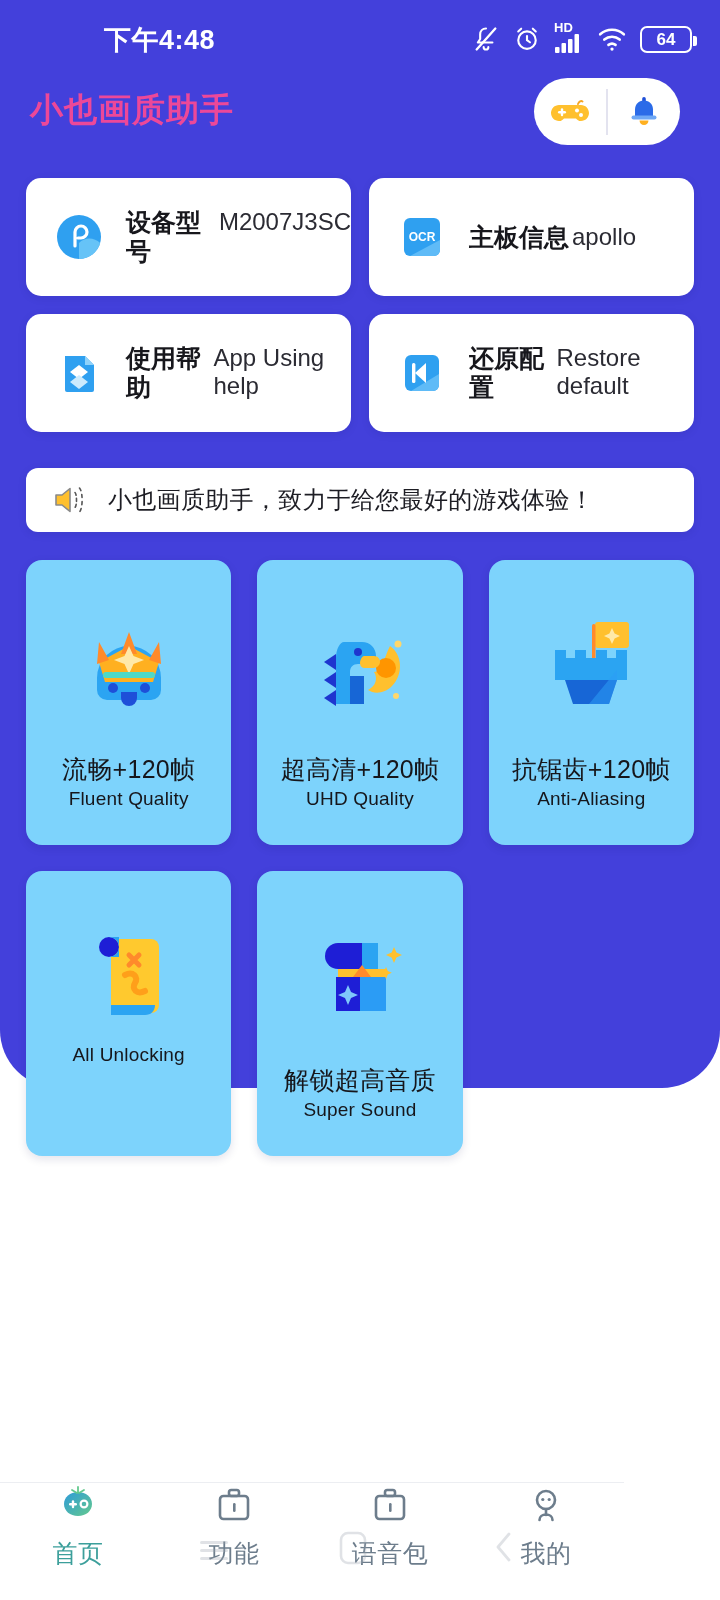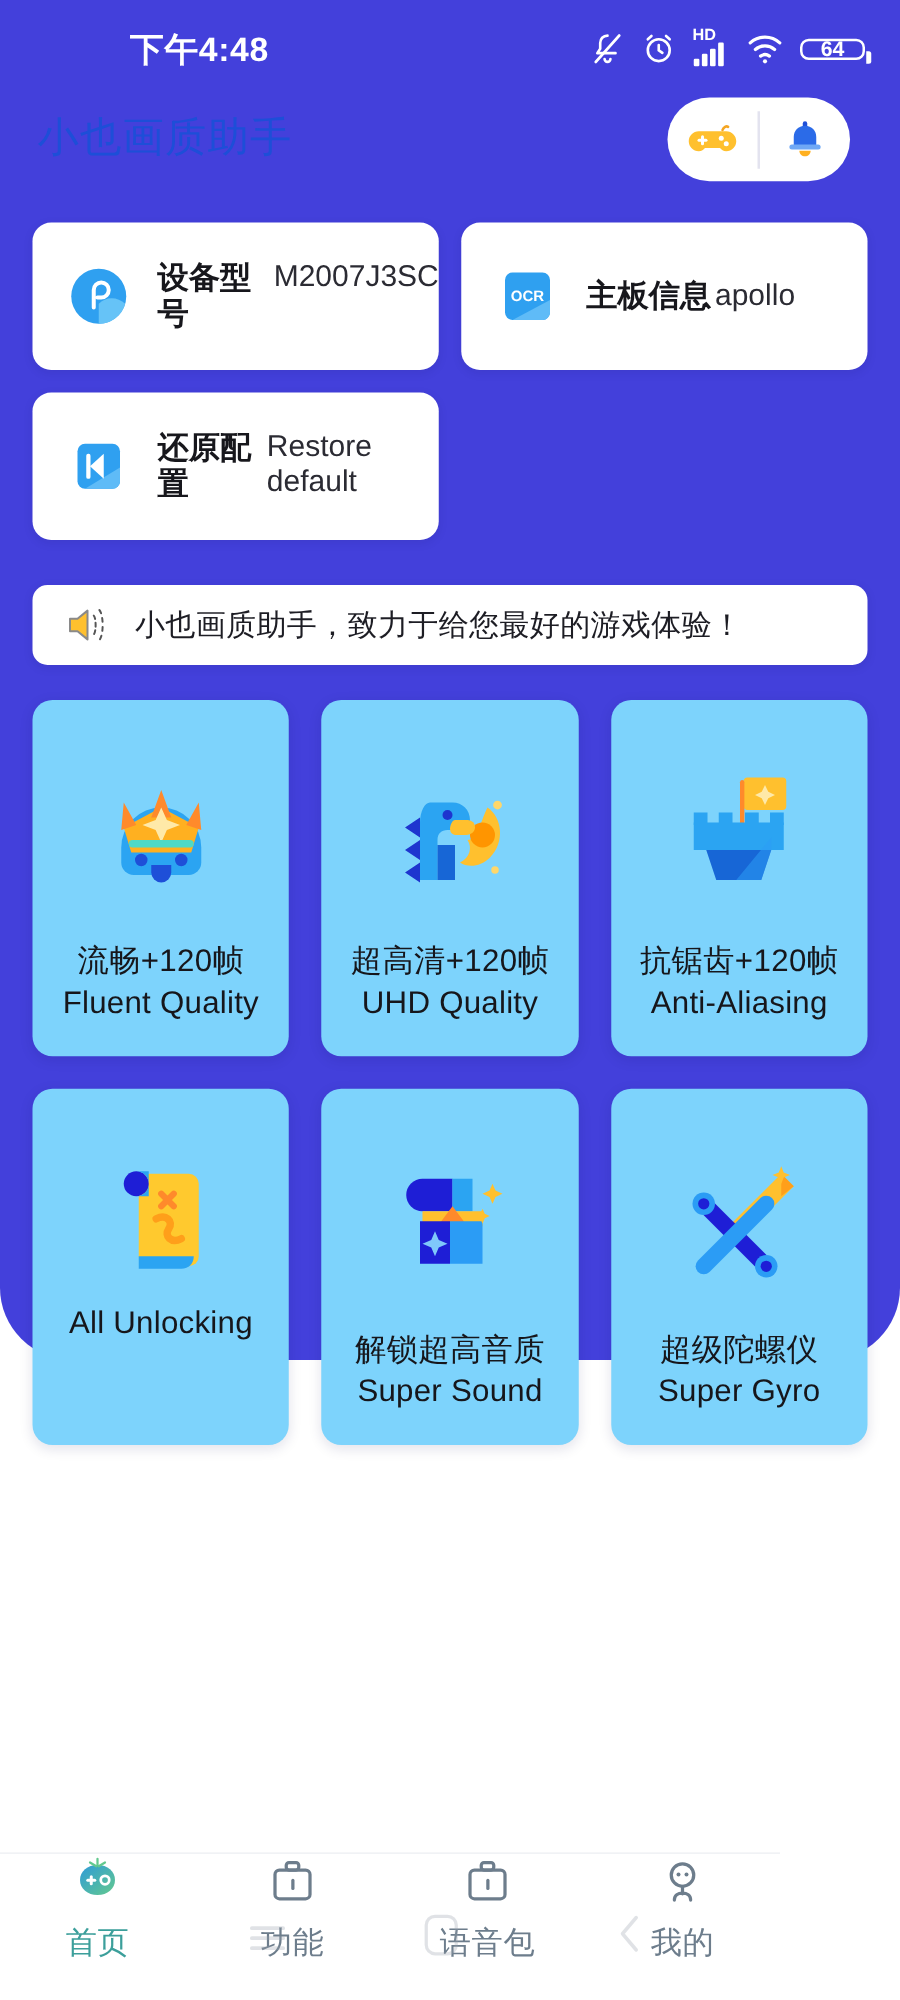--- a/index.html
+++ b/index.html
@@ -25,39 +25,39 @@
   .status-time {
     position:absolute; left:104px; top:22px;
     font-size:27px; font-weight:bold; letter-spacing:.5px; color:#ffffff;
   }
   .status-icons {
     position:absolute; right:28px; top:24px;
     display:flex; align-items:center; gap:13px;
   }
   .si { display:block; }
   .batt {
-    position:relative; width:52px; height:17px; border:2.5px solid #ffffff;
+    position:relative; width:52px; height:27px; border:2.5px solid #ffffff;
     border-radius:7px; display:flex; align-items:center; justify-content:center;
   }
   .batt::after {
     content:""; position:absolute; right:-7px; top:8px; width:4px; height:10px;
     background:#ffffff; border-radius:0 2px 2px 0;
   }
   .batt-txt { font-size:17px; font-weight:bold; color:#ffffff; line-height:1; }
   .hd-lbl { font-size:13px; font-weight:bold; color:#fff; line-height:1;
             position:absolute; top:-3px; left:0; }
   .hd-wrap { position:relative; padding-top:8px; }
 
   
   .app-header {
     position:absolute; left:0; top:72px; width:720px; height:86px;
   }
   .app-title {
     position:absolute; left:30px; top:16px;
-    font-size:33px; font-weight:normal; color:#1d4ed8; letter-spacing:1px;
+    font-size:33px; font-weight:bold; color:#ec4899; letter-spacing:1px;
   }
   .header-pill {
     position:absolute; right:40px; top:6px;
     width:146px; height:67px; background:#ffffff; border-radius:34px;
     display:flex; align-items:center; overflow:hidden;
   }
   .pill-btn { flex:1; height:100%; display:flex; align-items:center; justify-content:center; }
   .pill-div { width:1.5px; height:46px; background:#e3e3ef; }
 
   
@@ -94,21 +94,21 @@
     display:flex; flex-direction:column; align-items:center;
     justify-content:flex-start; padding-top:46px;
     box-shadow:0 3px 10px rgba(20,20,80,.12);
   }
   .feat-icon { width:124px; height:124px; display:block; }
   .feat-label-cn {
     margin-top:24px; font-size:25px; color:#16161b; line-height:1.25;
     text-align:center; letter-spacing:.3px;
   }
   .feat-label-en {
-    margin-top:2px; font-size:25px; color:#16161b; line-height:1.25;
+    margin-top:2px; font-size:19px; color:#16161b; line-height:1.25;
     text-align:center; letter-spacing:.2px;
   }
 
   
   .bottom-nav {
     position:absolute; left:0; bottom:0; width:624px; height:118px;
     background:#ffffff; border-top:1.5px solid #eceef2;
     display:flex; align-items:flex-start; 
   }
   .nav-item {
@@ -211,20 +211,32 @@
         <rect x="7" y="6" width="36" height="38" rx="6" fill="none"></rect>
         <path d="M43 28v10a6 6 0 0 1-6 6H13z" fill="#5FBBF7"></path>
         <text x="25" y="29" font-family="Liberation Sans, sans-serif" font-size="12" font-weight="bold" fill="#fff" text-anchor="middle">OCR</text>
       </svg>
       <div class="ic-text">
         <span class="ic-title">主板信息</span>
         <span class="ic-sub">apollo</span>
       </div>
     </div>
 
+    <div class="info-card">
+      <svg class="ic-icon" viewBox="0 0 50 50">
+        <path d="M11 8h20l9 9v25a2 2 0 0 1-2 2H13a2 2 0 0 1-2-2z" fill="#2FA0F0"></path>
+        <path d="M31 8l9 9h-9z" fill="#8FD2FA"></path>
+        <path d="M25 17l9 7-9 7-9-7z" fill="#fff"></path>
+        <path d="M25 27l9 7-9 7-9-7z" fill="#CDEBFD"></path>
+      </svg>
+      <div class="ic-text">
+        <span class="ic-title">使用帮助</span>
+        <span class="ic-sub">App Using help</span>
+      </div>
+    </div>
 
     <div class="info-card">
       <svg class="ic-icon" viewBox="0 0 50 50">
         <rect x="8" y="7" width="34" height="36" rx="6" fill="#2FA0F0"></rect>
         <path d="M42 26v11a6 6 0 0 1-6 6H14z" fill="#5FBBF7"></path>
         <path d="M29 15v20l-11-10z" fill="#fff"></path>
         <rect x="15" y="15" width="3.4" height="20" rx="1.5" fill="#fff"></rect>
       </svg>
       <div class="ic-text">
         <span class="ic-title">还原配置</span>
@@ -314,36 +326,20 @@
         <rect x="38" y="60" width="24" height="34" fill="#1E1ED6"></rect>
         <rect x="62" y="60" width="26" height="34" fill="#2B9CF5"></rect>
         <path d="M50 68l3 7 7 3-7 3-3 7-3-7-7-3 7-3z" fill="#7FC8FB"></path>
         <path d="M96 30l2.4 5.4L104 38l-5.6 2.6L96 46l-2.4-5.4L88 38l5.6-2.6z" fill="#FFC02E"></path>
         <path d="M88 50l1.8 4 4 1.8-4 1.8L88 62l-1.8-4.4-4-1.8 4-1.8z" fill="#FFC02E"></path>
       </svg>
       <span class="feat-label-cn">解锁超高音质</span>
       <span class="feat-label-en">Super Sound</span>
     </div>
 
-    <div class="feat-card">
-      <svg class="feat-icon" viewBox="0 0 124 124">
-        <path d="M96 22 58 60l10 10 38-38z" fill="#FFC02E"></path>
-        <path d="M96 22v18l10-8z" fill="#FF9F1A"></path>
-        <path d="M58 60l10 10-6 6-10-10z" fill="#FF9F1A"></path>
-        <path d="M34 46 84 96" stroke="#1E1ED6" stroke-width="13" stroke-linecap="round"></path>
-        <path d="M84 46 34 96" stroke="#2B9CF5" stroke-width="13" stroke-linecap="round"></path>
-        <circle cx="34" cy="46" r="9" fill="#2B9CF5"></circle>
-        <circle cx="34" cy="46" r="4.5" fill="#1E1ED6"></circle>
-        <circle cx="84" cy="96" r="9" fill="#2B9CF5"></circle>
-        <circle cx="84" cy="96" r="4.5" fill="#1E1ED6"></circle>
-        <path d="M96 16l2 5 5 2-5 2-2 5-2-5-5-2 5-2z" fill="#FFC02E"></path>
-      </svg>
-      <span class="feat-label-cn">超级陀螺仪</span>
-      <span class="feat-label-en">Super Gyro</span>
-    </div>
 
   </div>
 
   <div class="bottom-nav">
 
     <div class="nav-item active">
       <svg class="nav-icon" viewBox="0 0 46 46">
         <defs>
           <linearGradient id="tealgrad" x1="0" y1="0" x2="1" y2="1">
             <stop offset="0%" stop-color="#2F9BD8"></stop>

